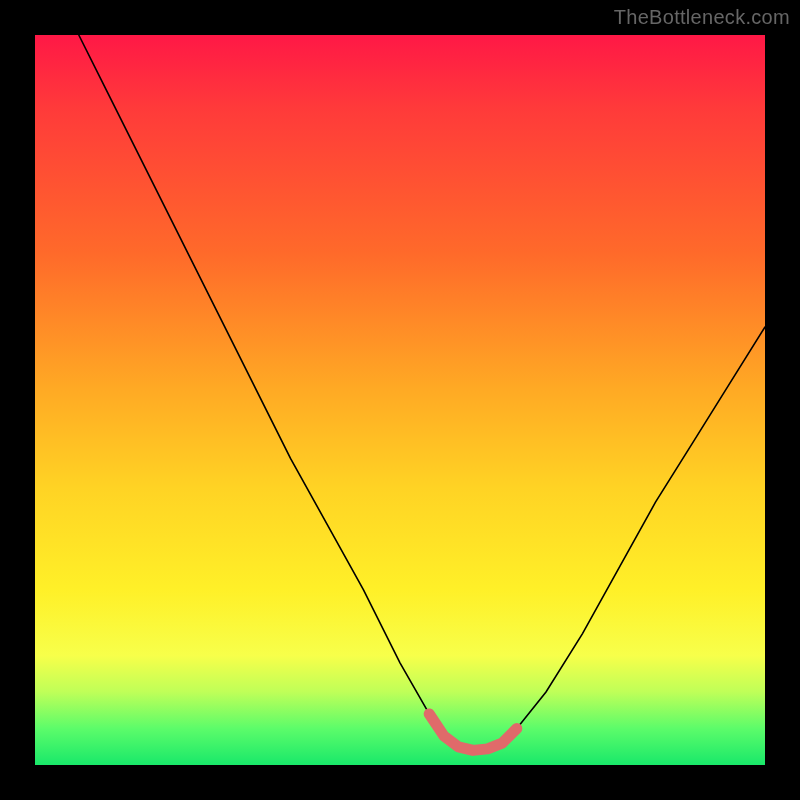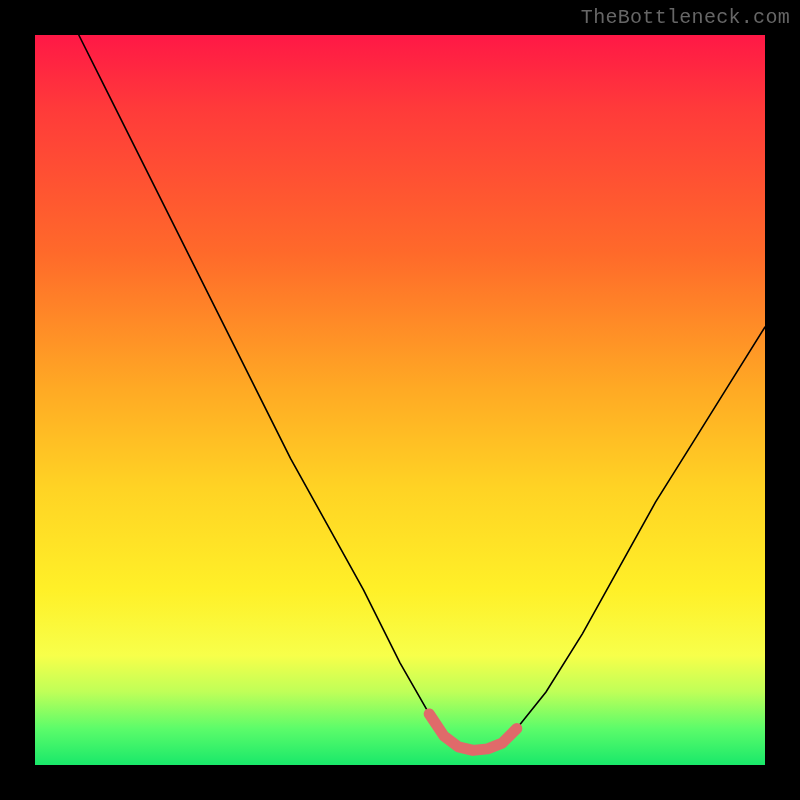--- a/index.html
+++ b/index.html
@@ -37,21 +37,21 @@
       #bfff58 90%,
       #5cfc6a 95%,
       #19e86a 100%
     );
   }
   .watermark {
     position: absolute;
     top: 6px;
     right: 10px;
     color: #666;
-    font-family: Liberation Mono, monospace;
+    font-family: Liberation Sans, sans-serif;
     font-size: 20px;
     letter-spacing: 0.3px;
     user-select: none;
   }
   svg.curve {
     position: absolute;
     left: 0;
     top: 0;
     width: 730px;
     height: 730px;

